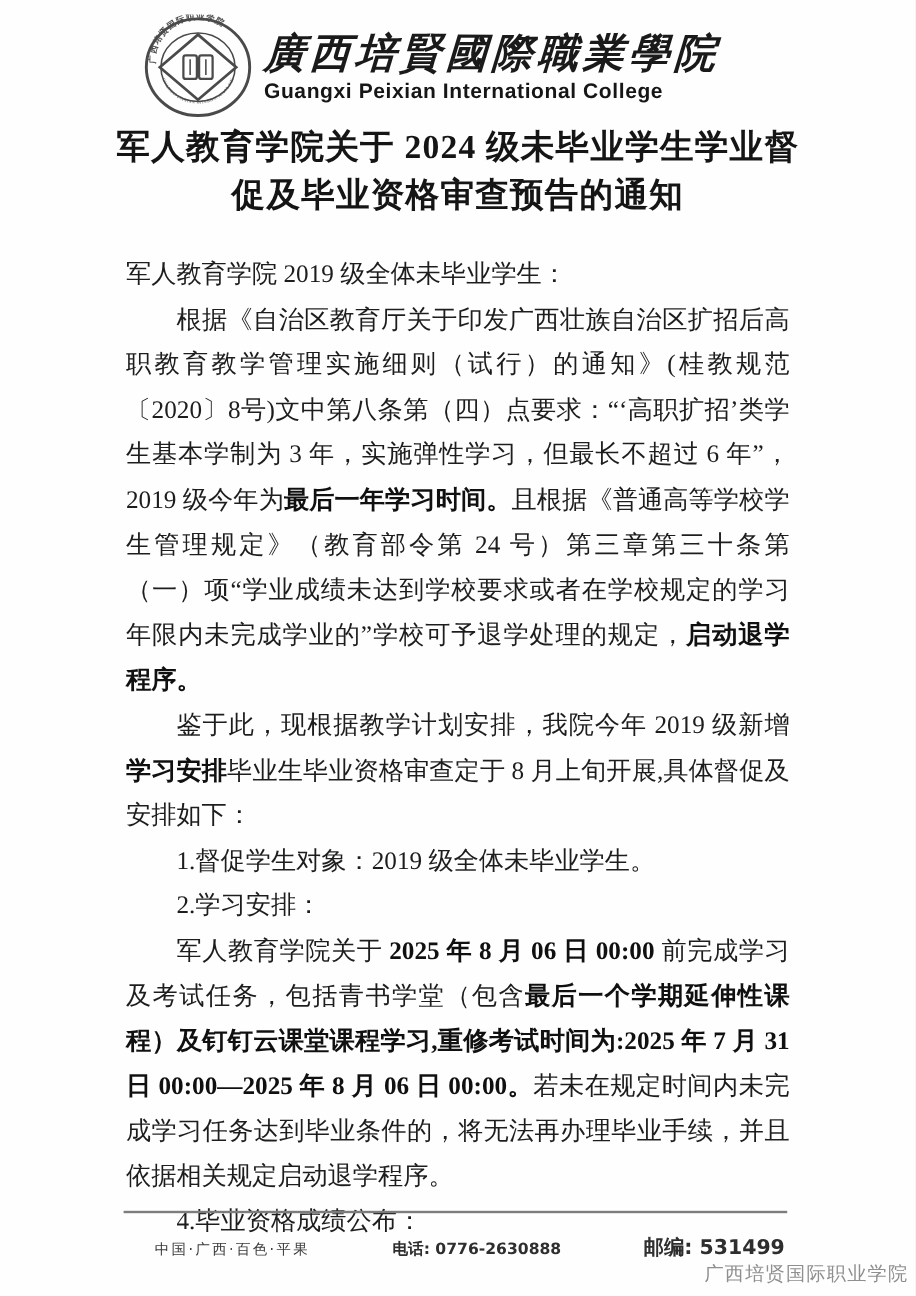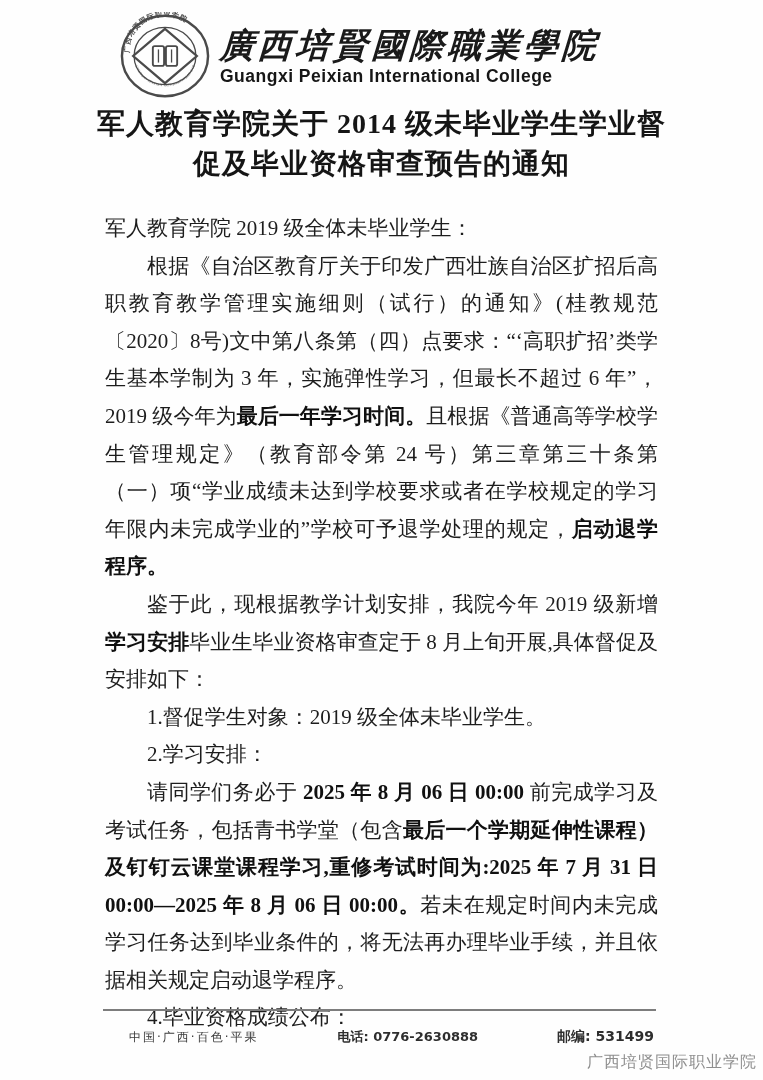--- a/index.html
+++ b/index.html
@@ -40,21 +40,21 @@
   
   .footer-rule{position:absolute;top:1009px;left:103px;width:553px;height:2px;background:#7d7d7d;}
   .footer-row{
     position:absolute;top:1028px;left:101px;width:553px;
     display:flex;justify-content:space-between;align-items:baseline;
     font-family:"DejaVu Sans","Liberation Sans",sans-serif;
     gap:16px;
   }
   .footer-location{font-size:12px;letter-spacing:2px;color:#3a3a3a;padding-left:28px;}
   .footer-phone{font-size:13px;font-weight:700;color:#2e2e2e;}
-  .footer-postcode{font-size:14px;font-weight:700;color:#2e2e2e;}
+  .footer-postcode{font-size:17px;font-weight:700;color:#2e2e2e;}
   .watermark{
     position:absolute;top:1052px;right:6px;
     font-size:16px;color:#8f8f8f;letter-spacing:1px;
     font-family:"DejaVu Sans","Liberation Sans",sans-serif;
   }
 </style>
 </head>
 <body>
 
 <div class="page">
@@ -81,31 +81,31 @@
         <textPath href="#arcBottom" startOffset="2%">GUANGXI PEIXIAN INTERNATIONAL COLLEGE</textPath>
       </text>
     </svg>
     <div class="college-names">
       <div class="college-zh">廣西培賢國際職業學院</div>
       <div class="college-en">Guangxi Peixian International College</div>
     </div>
   </div>
 
   <div class="doc-title">
-    <div>军人教育学院关于 2014 级未毕业学生学业督</div>
+    <div>军人教育学院关于 2024 级未毕业学生学业督</div>
     <div>促及毕业资格审查预告的通知</div>
   </div>
 
   <div class="doc-body">
       <p class="para"><span>军人教育学院 2019 级全体未毕业学生：</span></p>
       <p class="para indent"><span>根据《自治区教育厅关于印发广西壮族自治区扩招后高职教育教学管理实施细则（试行）的通知》(桂教规范〔2020〕8号)文中第八条第（四）点要求：“‘高职扩招’类学生基本学制为 3 年，实施弹性学习，但最长不超过 6 年”，2019 级今年为</span><span class="bold">最后一年学习时间。</span><span>且根据《普通高等学校学生管理规定》（教育部令第 24 号）第三章第三十条第（一）项“学业成绩未达到学校要求或者在学校规定的学习年限内未完成学业的”学校可予退学处理的规定，</span><span class="bold">启动退学程序。</span></p>
       <p class="para indent"><span>鉴于此，现根据教学计划安排，我院今年 2019 级新增</span><span class="bold">学习安排</span><span>毕业生毕业资格审查定于 8 月上旬开展,具体督促及安排如下：</span></p>
       <p class="para indent"><span>1.督促学生对象：2019 级全体未毕业学生。</span></p>
       <p class="para indent"><span>2.学习安排：</span></p>
-      <p class="para indent"><span>请同学们务必于 </span><span class="bold">2025 年 8 月 06 日 00:00</span><span> 前完成学习及考试任务，包括青书学堂（包含</span><span class="bold">最后一个学期延伸性课程</span><span class="bold">）及钉钉云课堂课程学习,</span><span class="bold">重修考试时间为:2025 年 7 月 31 日 00:00—2025 年 8 月 06 日 00:00。</span><span>若未在规定时间内未完成学习任务达到毕业条件的，将无法再办理毕业手续，并且依据相关规定启动退学程序。</span></p>
+      <p class="para indent"><span>军人教育学院关于 </span><span class="bold">2025 年 8 月 06 日 00:00</span><span> 前完成学习及考试任务，包括青书学堂（包含</span><span class="bold">最后一个学期延伸性课程</span><span class="bold">）及钉钉云课堂课程学习,</span><span class="bold">重修考试时间为:2025 年 7 月 31 日 00:00—2025 年 8 月 06 日 00:00。</span><span>若未在规定时间内未完成学习任务达到毕业条件的，将无法再办理毕业手续，并且依据相关规定启动退学程序。</span></p>
       <p class="para indent"><span>4.毕业资格成绩公布：</span></p>
     </div>
 
   <div class="footer-rule"></div>
   <div class="footer-row">
     <span class="footer-location">中国·广西·百色·平果</span>
     <span class="footer-phone">电话: 0776-2630888</span>
     <span class="footer-postcode">邮编: 531499</span>
   </div>
   <div class="watermark">广西培贤国际职业学院</div>

